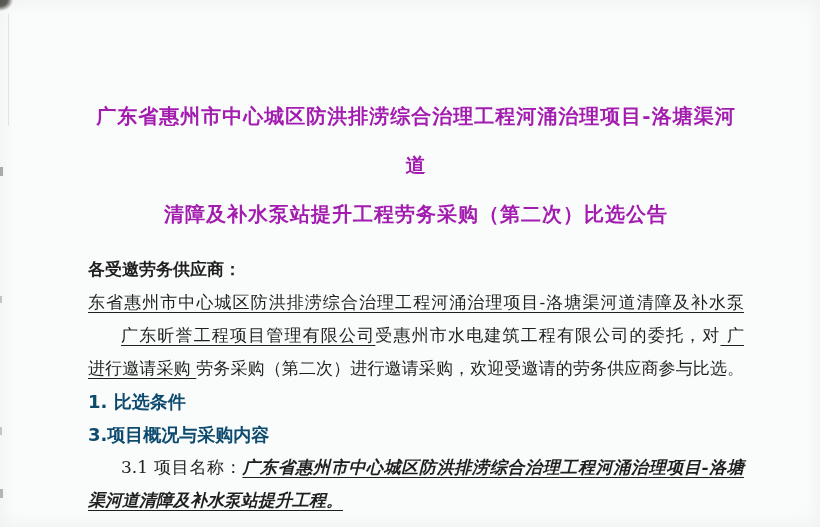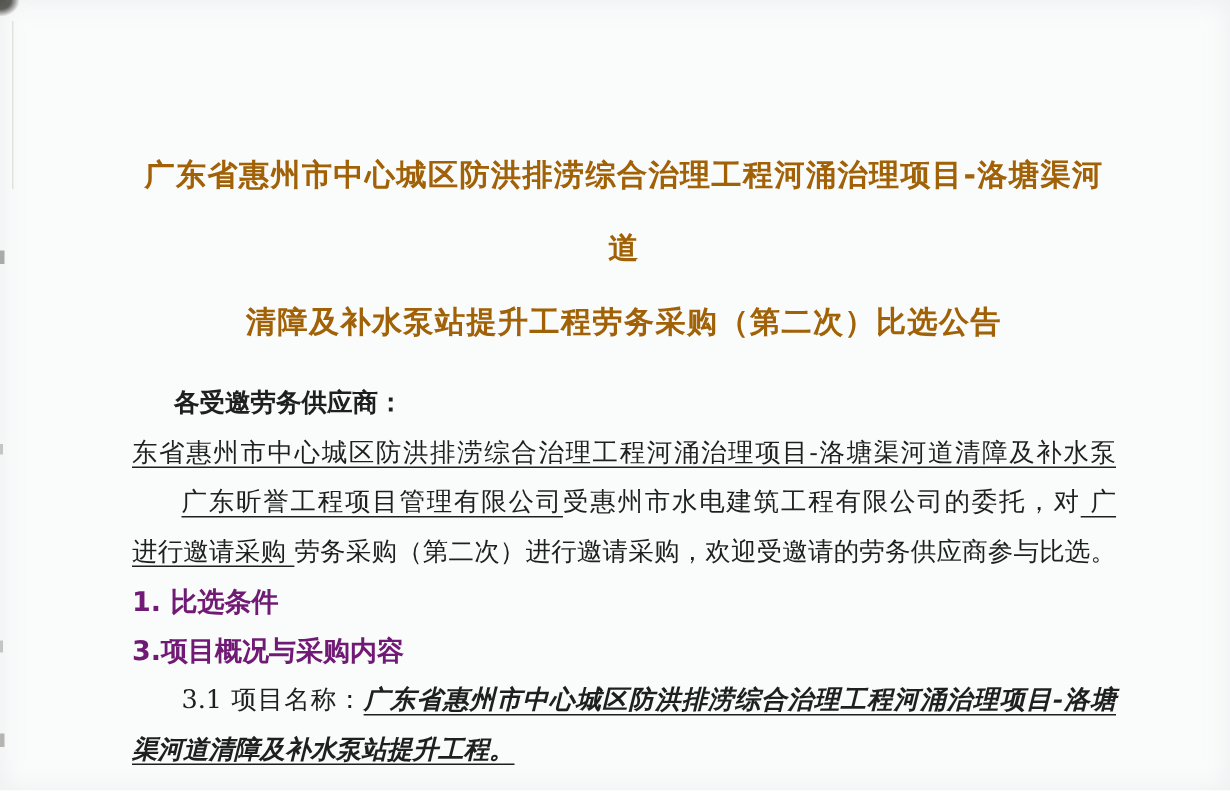--- a/index.html
+++ b/index.html
@@ -49,38 +49,37 @@
     width: 656px;
   }
   .doc-title {
     margin: 0;
     font-family: "DejaVu Sans", "Liberation Sans", sans-serif;
     font-weight: bold;
     font-size: 20px;
     line-height: 49px;
     text-align: center;
     letter-spacing: 1px;
-    color: #a16207;
+    color: #a21caf;
   }
   .line {
     font-size: 17px;
     line-height: 33px;
   }
   .salutation {
     margin-top: 14px;
     font-family: "DejaVu Sans", "Liberation Sans", sans-serif;
     font-weight: bold;
     font-size: 17px;
-    margin-left: 28px;
   }
   .heading {
     font-family: "DejaVu Sans", "Liberation Sans", sans-serif;
     font-weight: bold;
     font-size: 18px;
-    color: #701a75;
+    color: #0c4a6e;
   }
   .indent { text-indent: 33px; }
   .fill {
     text-align: justify;
     text-align-last: justify;
   }
   .u {
     text-decoration: underline;
     text-decoration-thickness: 1px;
     text-underline-offset: 4px;

